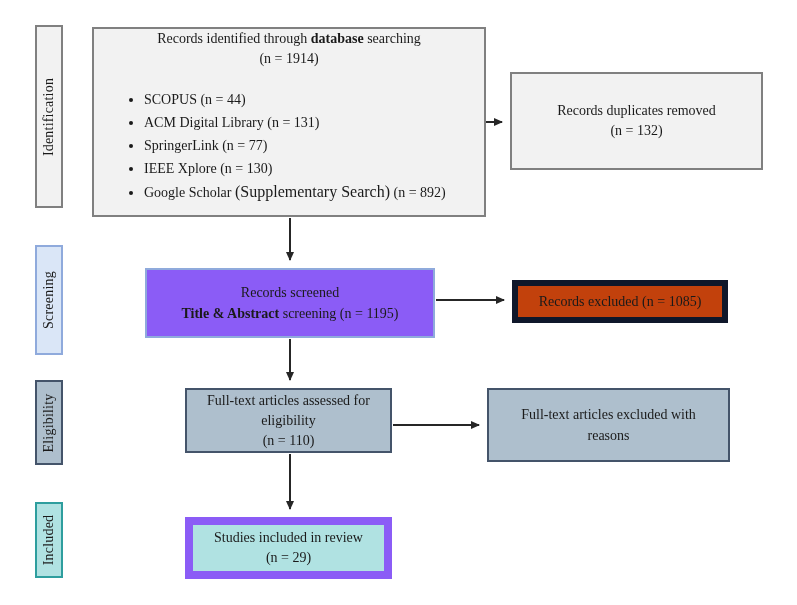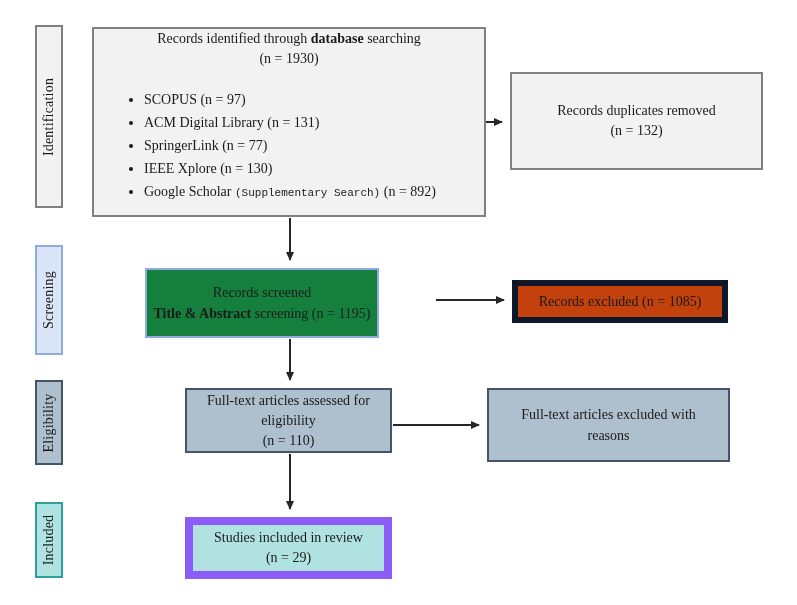--- a/index.html
+++ b/index.html
@@ -15,24 +15,24 @@
   .stage-eligibility    { top:380px; height:85px;  background:#aebfcd; border:2px solid #44546a; }
   .stage-included       { top:502px; height:76px;  background:#b0e2e2; border:2px solid #2e9e9e; }
 
   
   .box { position:absolute; font-size:14px; text-align:center; }
   .col { display:flex; flex-direction:column; justify-content:center; }
 
   .box-identified { left:92px; top:27px; width:394px; height:190px; background:#f2f2f2; border:2px solid #808080; padding-top:0; }
   .box-identified .title-line { line-height:20px; }
   .box-identified ul { list-style:disc; text-align:left; margin-top:19px; padding-left:50px; line-height:23px; }
-  .small { font-size:11px;font-family:Liberation Mono, monospace; }
+  .small { font-size:16px; }
 
   .box-duplicates { left:510px; top:72px;  width:253px; height:98px; background:#f2f2f2; border:2px solid #808080; line-height:20px; }
-  .box-screened   { left:145px; top:268px; width:234px; height:70px; background:#15803d; border:2px solid #8faadc; line-height:21px; }
+  .box-screened   { left:145px; top:268px; width:290px; height:70px; background:#8b5cf6; border:2px solid #8faadc; line-height:21px; }
   .box-excluded   { left:512px; top:280px; width:216px; height:43px; background:#c2410c; border:6px solid #0f172a; }
   .box-fulltext   { left:185px; top:388px; width:207px; height:65px; background:#aebfcd; border:2px solid #44546a; line-height:20px; }
   .box-ftexcluded { left:487px; top:388px; width:243px; height:74px; background:#aebfcd; border:2px solid #44546a; line-height:21px; }
   .box-studies    { left:185px; top:517px; width:207px; height:62px; background:#b0e2e2; border:8px solid #8b5cf6; line-height:20px; }
 
   
   .arrows { position:absolute; left:0; top:0; pointer-events:none; }
   .ar { stroke:#262626; stroke-width:2; }
 </style>
 </head>
@@ -50,23 +50,23 @@
     <span>Eligibility</span>
   </div>
   <div class="stage stage-included">
     <span>Included</span>
   </div>
 
   <div class="box box-identified">
     <div class="title-line">
       <span>Records identified through </span><b>database</b><span> searching</span>
     </div>
-    <div class="title-line">(n = 1930)</div>
+    <div class="title-line">(n = 1914)</div>
     <ul>
-      <li>SCOPUS (n = 97)</li>
+      <li>SCOPUS (n = 44)</li>
       <li>ACM Digital Library (n = 131)</li>
       <li>SpringerLink (n = 77)</li>
       <li>IEEE Xplore (n = 130)</li>
       <li>
         <span>Google Scholar </span><span class="small">(Supplementary Search)</span><span> (n = 892)</span>
       </li>
     </ul>
   </div>
 
   <div class="box col box-duplicates">

